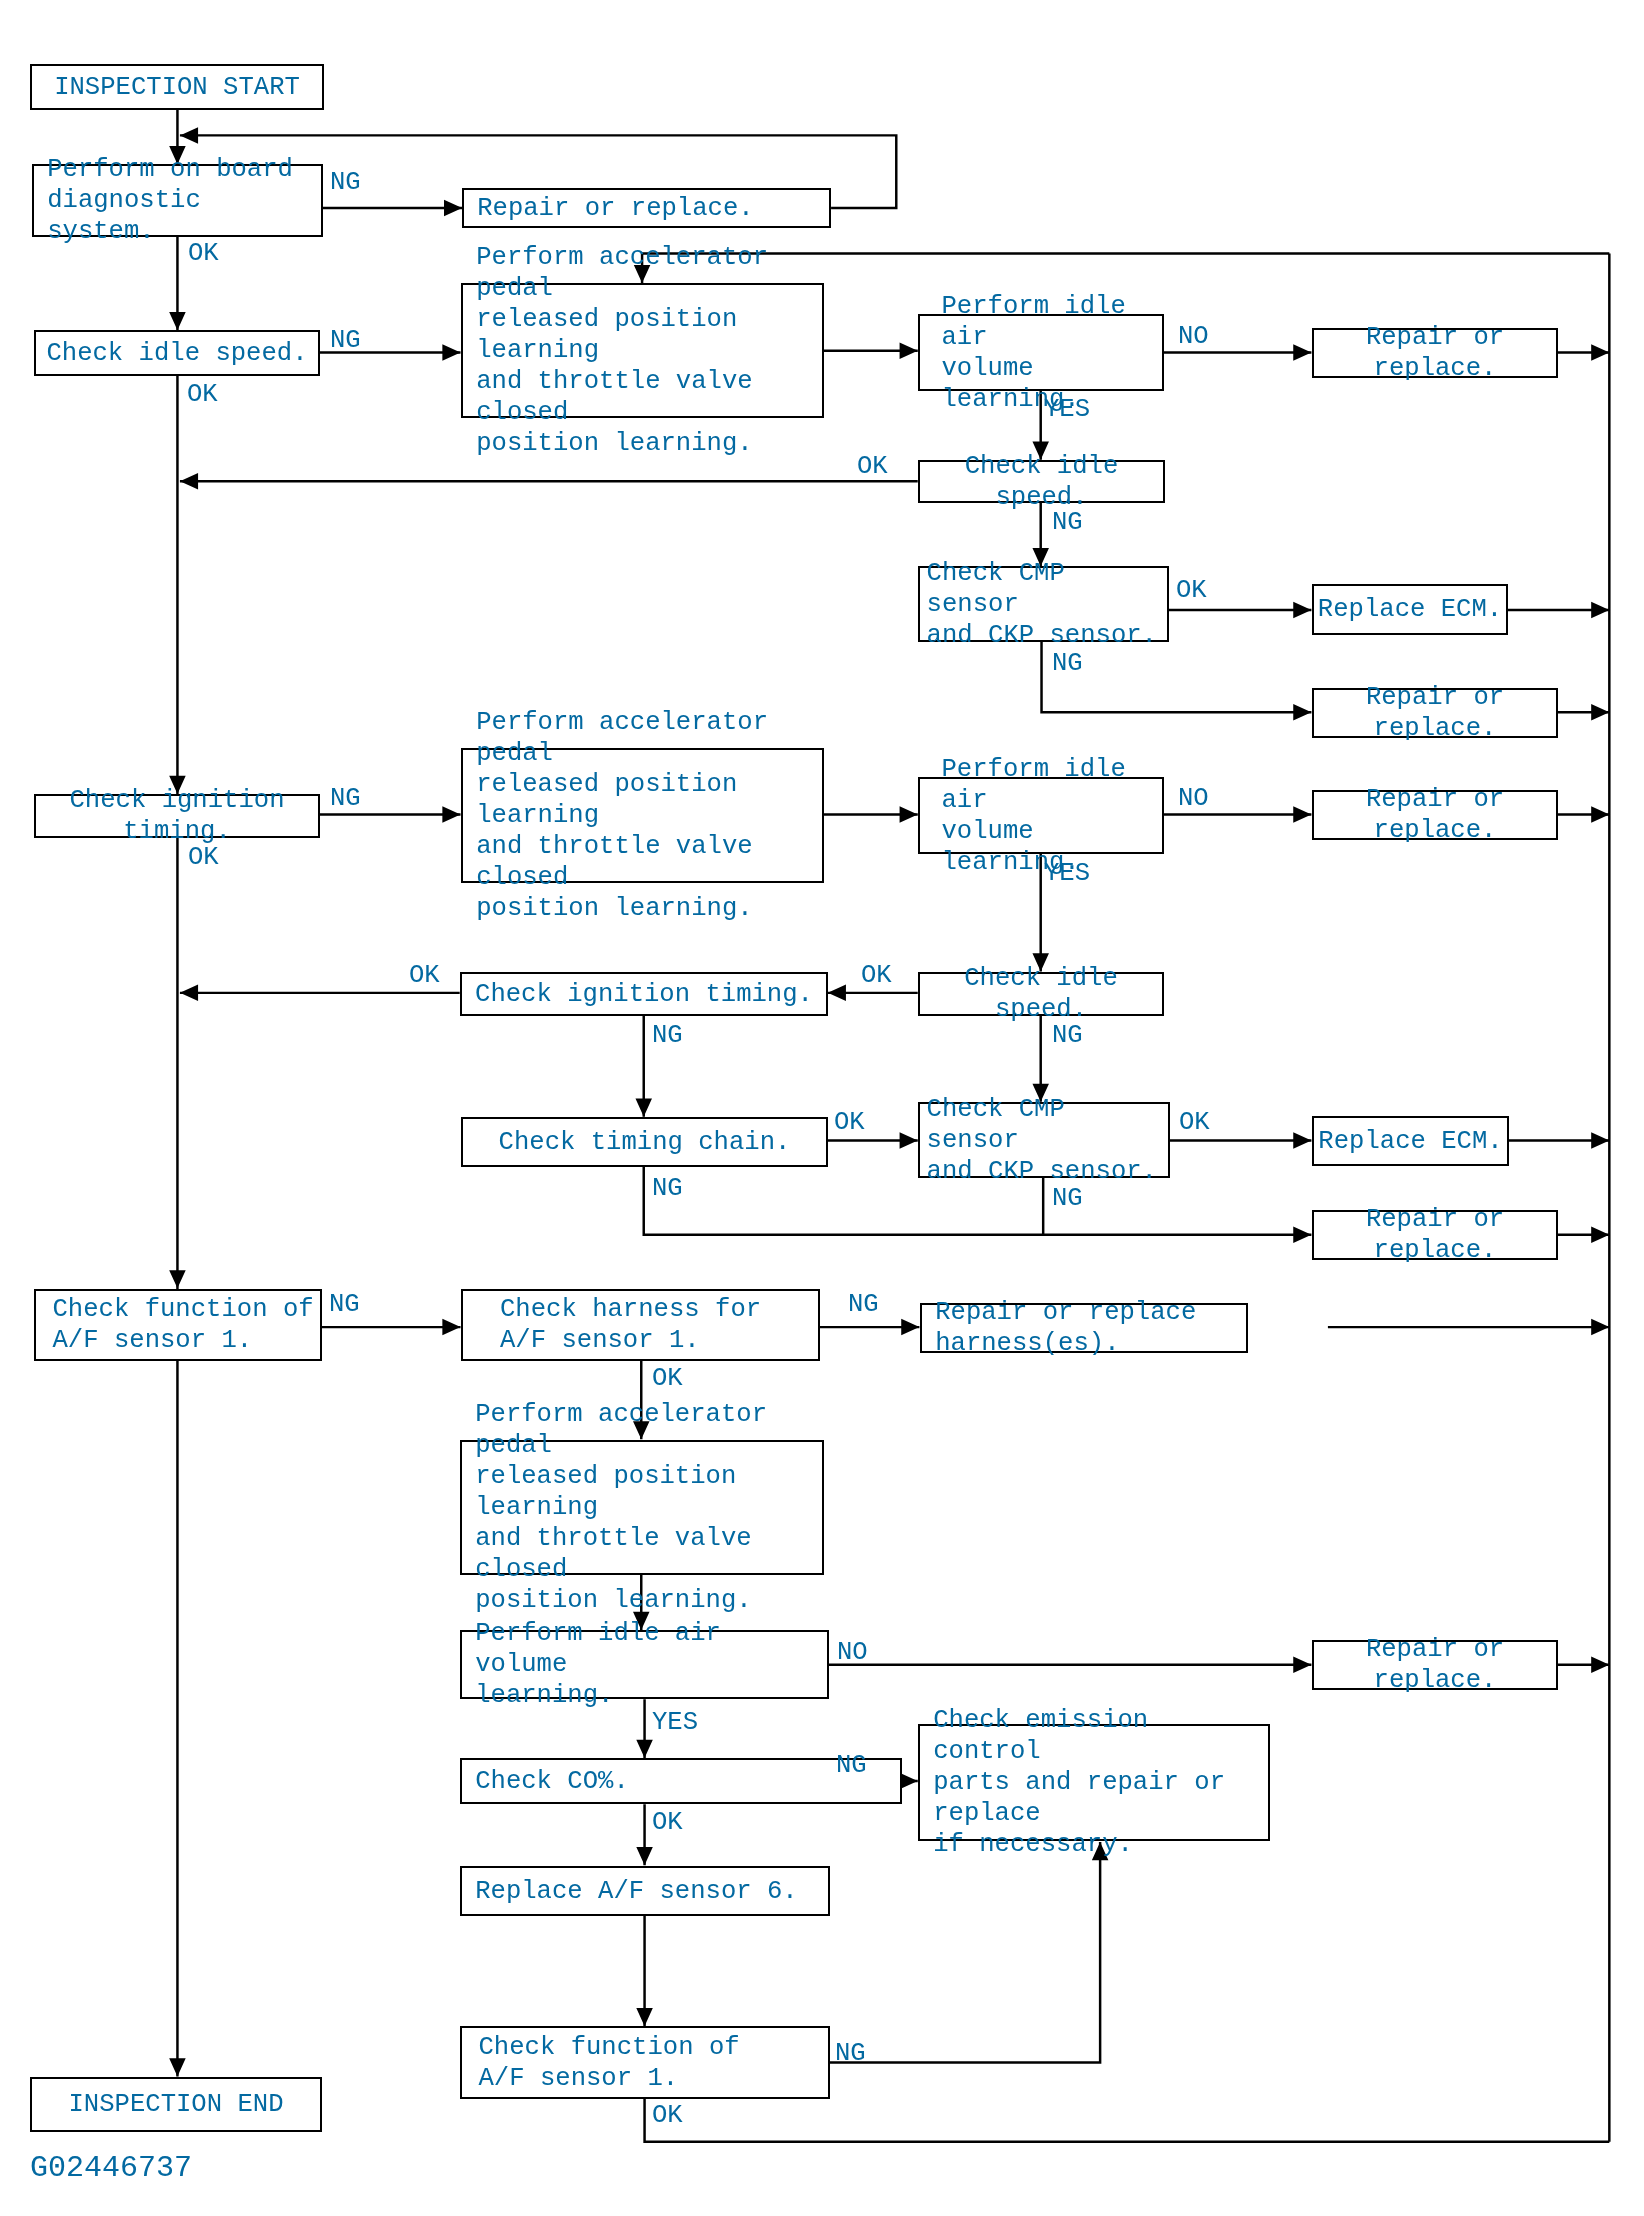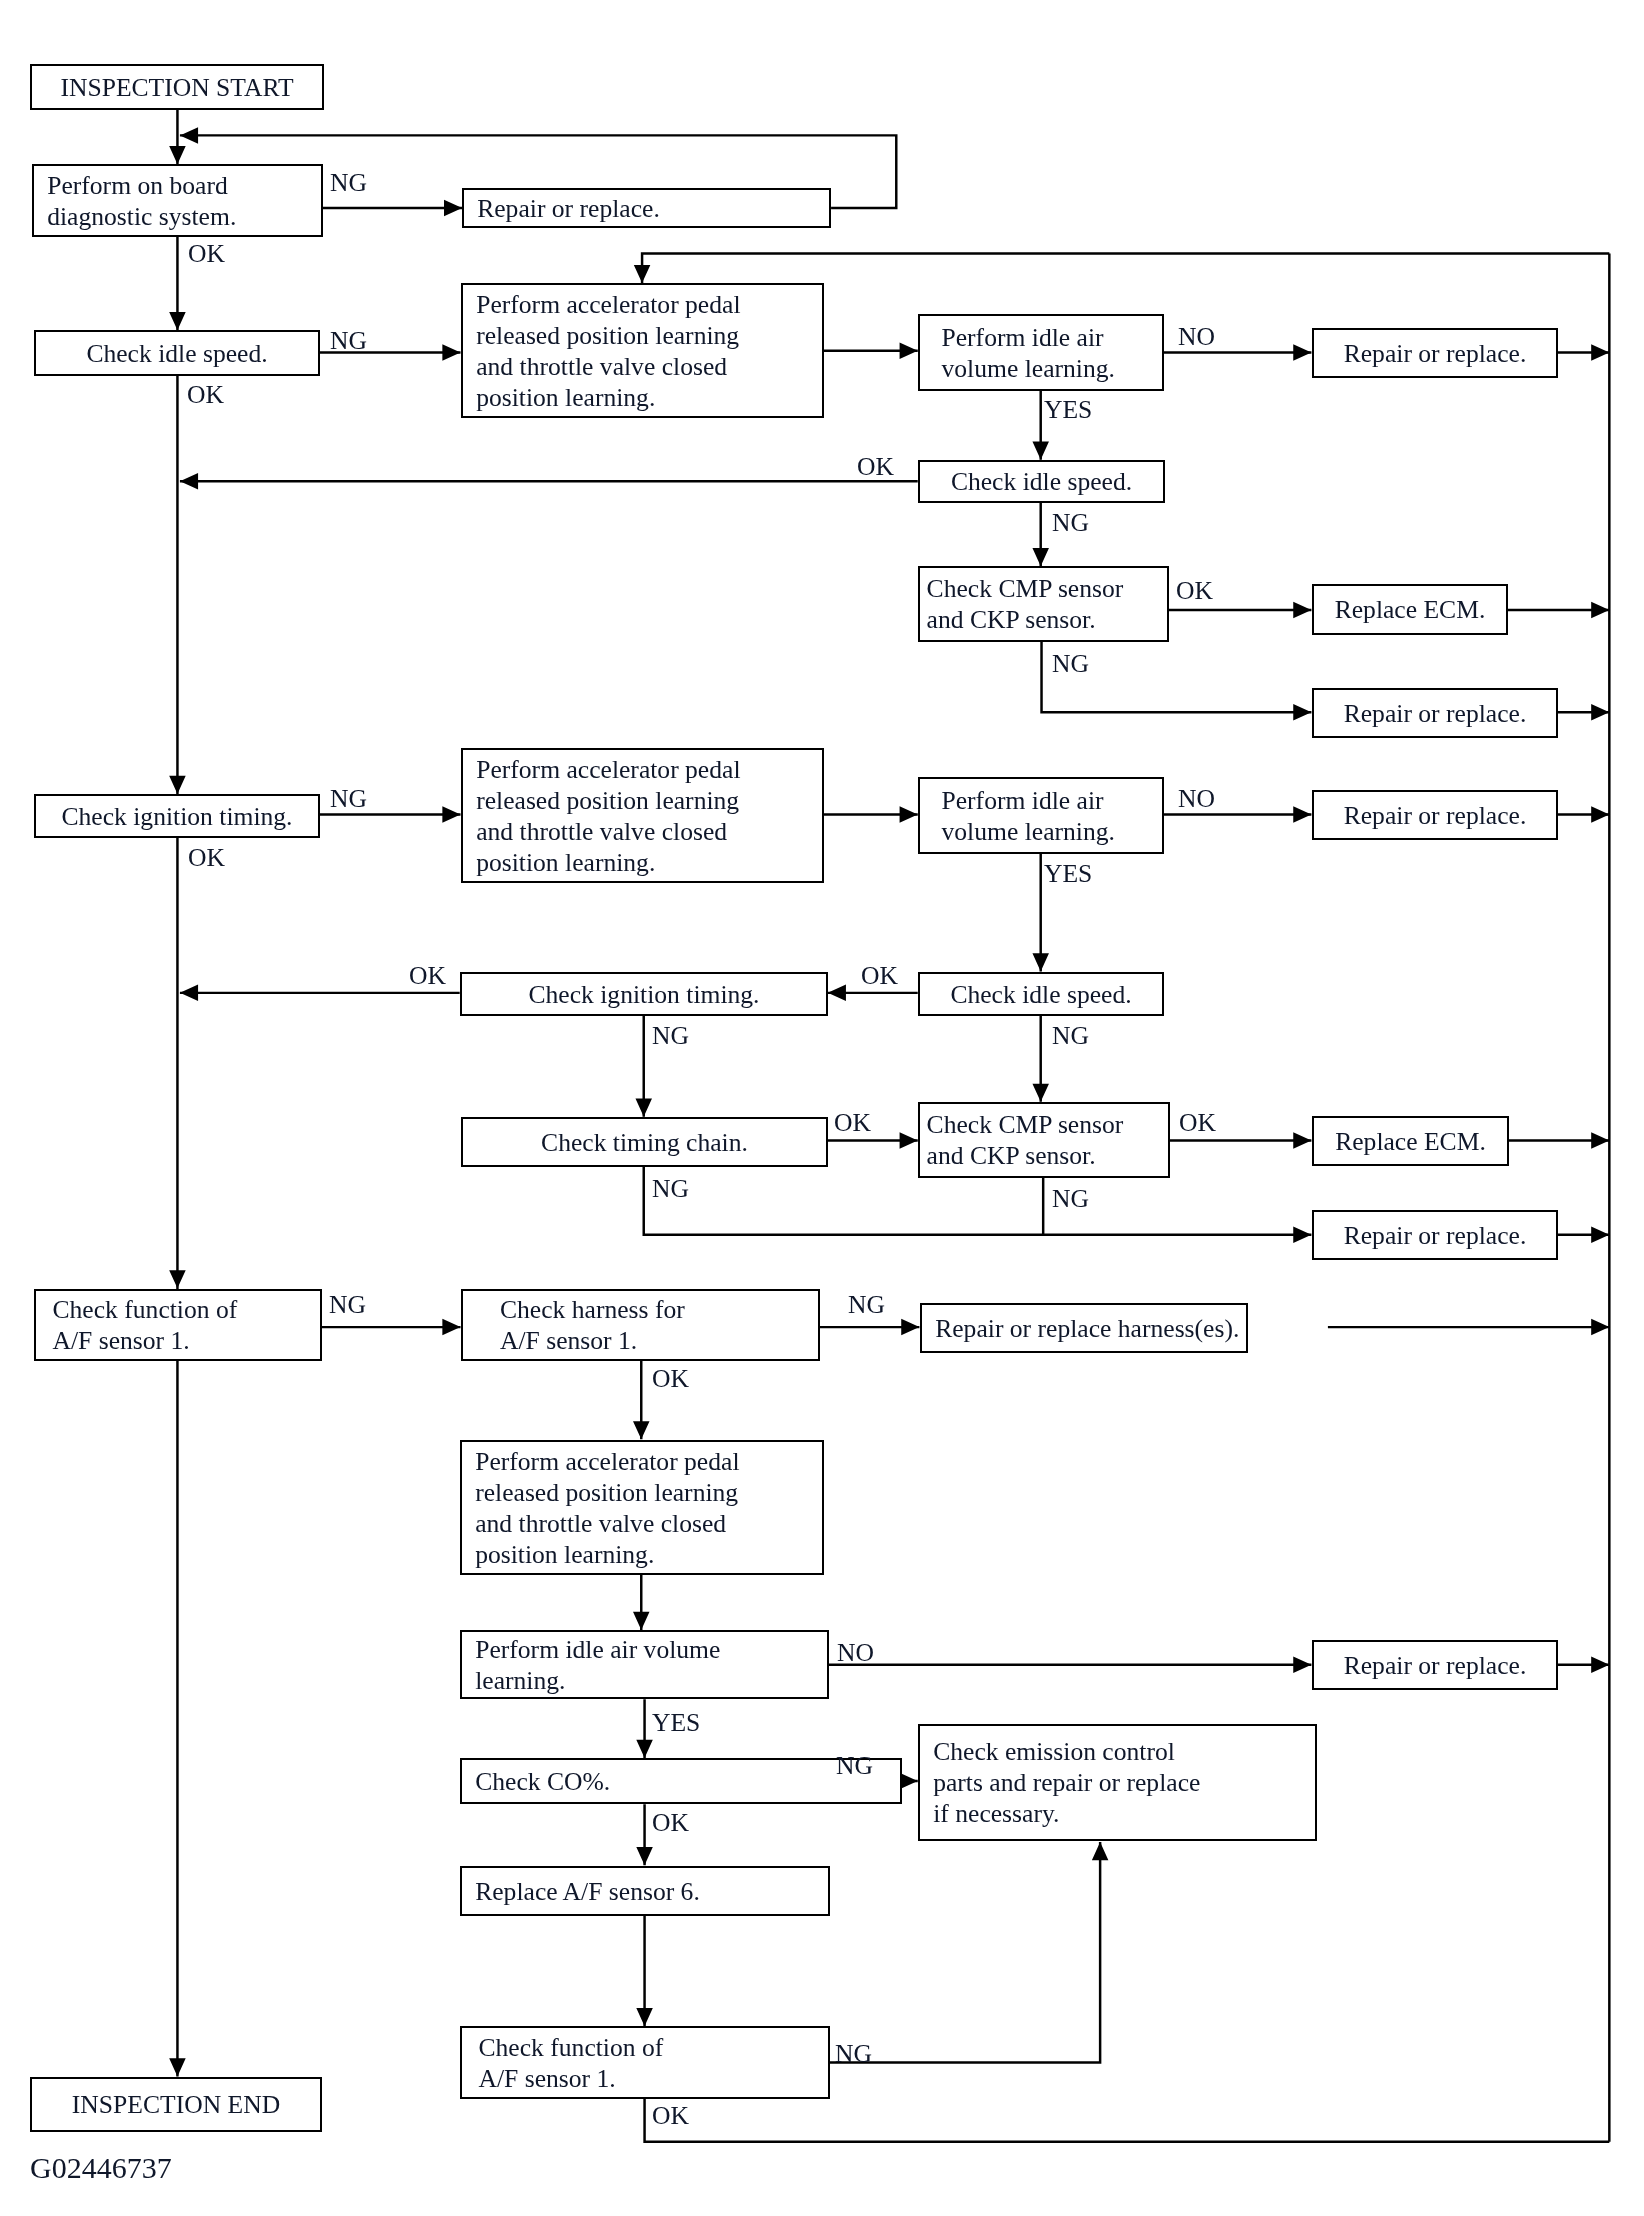--- a/index.html
+++ b/index.html
@@ -1,21 +1,21 @@
 <!DOCTYPE html>
 <html style="font-size:13.2px"><head>
 <meta charset="utf-8">
 <style>
   html,body{margin:0;padding:0;background:#fff;}
   #canvas{
     position:relative;
     width:1644px;height:2216px;
     background:#ffffff;
-    font-family:Liberation Serif, serif;
-    color:#0f172a;
+    font-family:Liberation Mono, monospace;
+    color:#0369a1;
     overflow:hidden;
   }
   #wires{position:absolute;left:0;top:0;}
   .box{
     position:absolute;
     background:#fff;
     border:2.5px solid #000;
     box-sizing:border-box;
     display:flex;
     align-items:center;
@@ -177,21 +177,21 @@
 A/F sensor 1.</div>
   <div class="box l" style="left:920px;top:1303px;width:328px;height:50px">Repair or replace harness(es).</div>
   <div class="box l" style="left:460px;top:1440px;width:364px;height:135px">Perform accelerator pedal
 released position learning
 and throttle valve closed
 position learning.</div>
   <div class="box l" style="left:460px;top:1630px;width:369px;height:69px">Perform idle air volume
 learning.</div>
   <div class="box c" style="left:1312px;top:1640px;width:246px;height:50px">Repair or replace.</div>
   <div class="box l" style="left:460px;top:1758px;width:442px;height:46px">Check CO%.</div>
-  <div class="box l" style="left:918px;top:1724px;width:399px;height:117px">Check emission control
+  <div class="box l" style="left:918px;top:1724px;width:352px;height:117px">Check emission control
 parts and repair or replace
 if necessary.</div>
   <div class="box l" style="left:460px;top:1866px;width:370px;height:50px">Replace A/F sensor 6.</div>
   <div class="box l" style="left:460px;top:2026px;width:370px;height:73px;padding-left:16.5px">Check function of
 A/F sensor 1.</div>
   <div class="box c" style="left:30px;top:2077px;width:292px;height:55px">INSPECTION END</div>
 
   <span class="lbl" style="left:330px;top:169px">NG</span>
   <span class="lbl" style="left:188px;top:240px">OK</span>
   <span class="lbl" style="left:330px;top:327px">NG</span>

